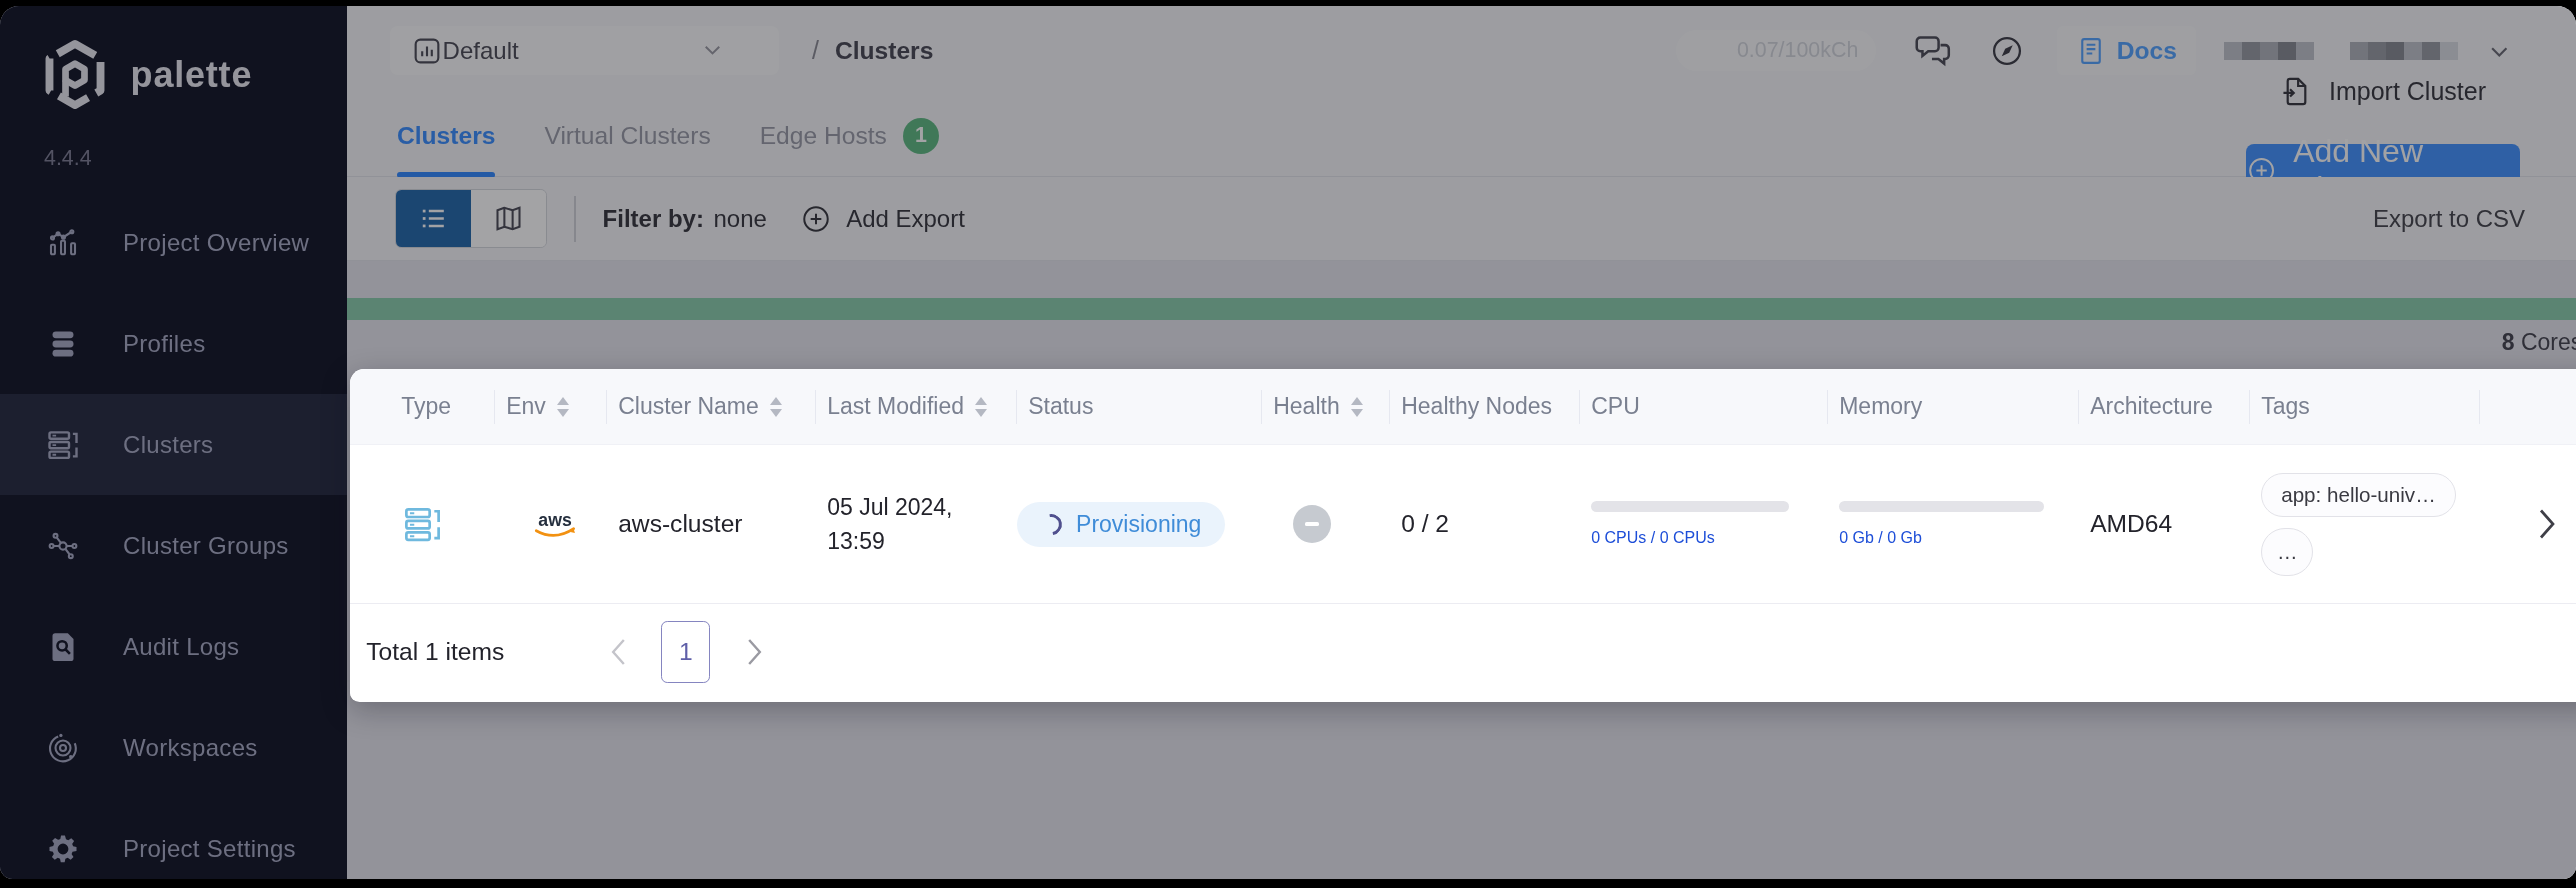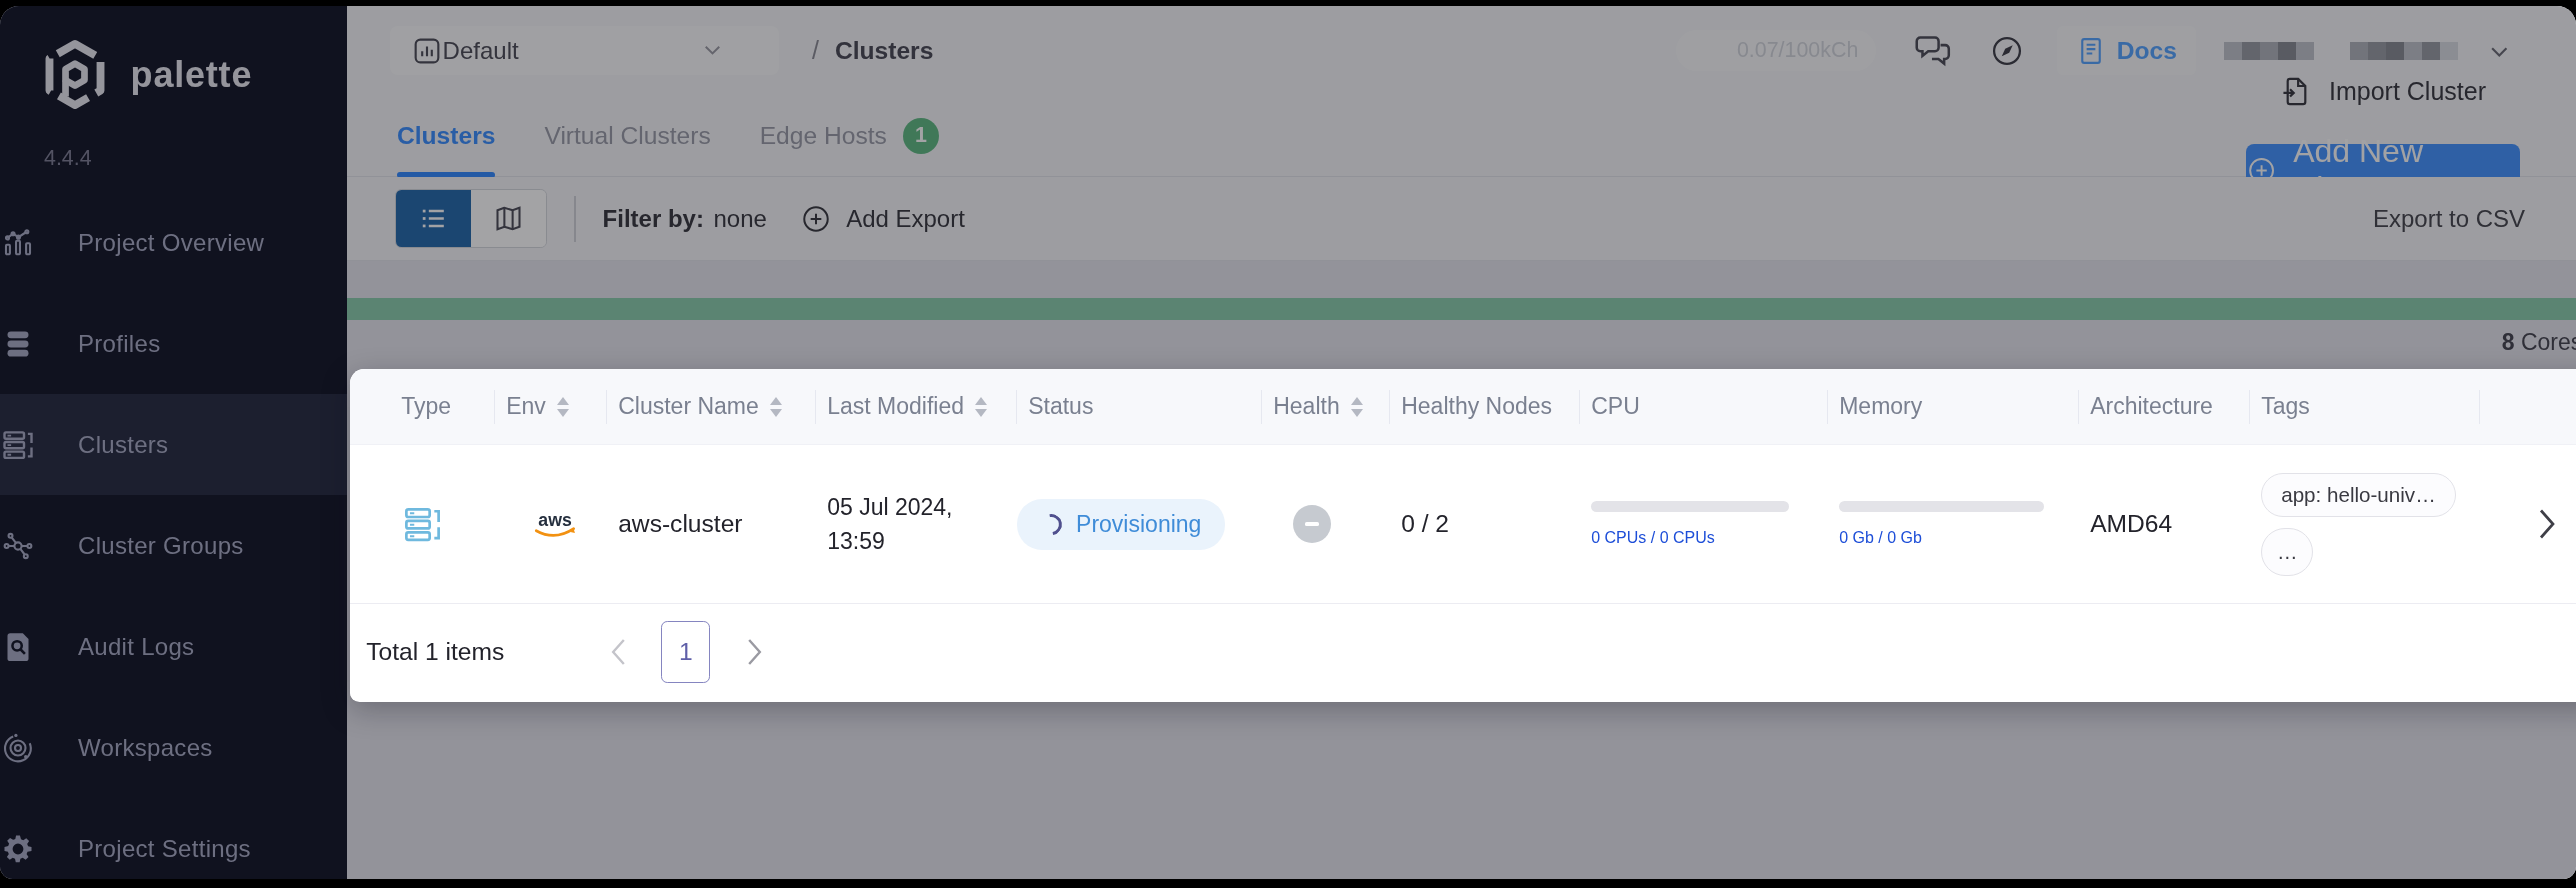--- a/index.html
+++ b/index.html
@@ -10,21 +10,21 @@
 
   
   .sidebar { position:absolute; left:0; top:0; bottom:0; width:347px;
              background:#121527; z-index:10; }
   .logo { display:flex; align-items:center; gap:20.6px; padding:32px 0 0 40px; cursor:pointer; }
   .logo-mark { width:70px; height:73px; }
   .logo-text { font-size:36px; font-weight:600; color:#e8e8f0; letter-spacing:0.8px; }
   .version { padding:35px 0 0 44px; font-size:21.4px; color:#7e7e95; }
   .nav { position:absolute; top:186px; left:0; right:0; }
   .nav-item { height:101px; display:flex; align-items:center; gap:42px;
-              cursor:pointer; color:#a9acc6; }
+              padding-left:45px; cursor:pointer; color:#a9acc6; }
   .nav-item.active { background:#262b42; }
   .nav-icon { width:36px; height:36px; flex:0 0 36px; display:flex; align-items:center; }
   .nav-icon svg { width:36px; height:36px; }
   .nav-label { font-size:24px; letter-spacing:0.3px; }
 
   
   .main { position:absolute; left:347px; top:0; right:0; bottom:0; }
   .topbar { position:absolute; top:0; left:0; right:0; height:89px;
             background:#f5f6f8; display:flex; align-items:center; }
   .project-selector { margin-left:43px; width:389px; height:49px; border-radius:8px;
@@ -99,21 +99,21 @@
   .sort i { display:block; width:0; height:0; border-left:6.3px solid transparent; border-right:6.3px solid transparent; }
   .sort .up { border-bottom:8px solid #b4b8c2; }
   .sort .dn { border-top:8px solid #b4b8c2; }
 
   .trow { height:159px; align-items:center; border-bottom:1.6px solid #ececf2; background:#fff; }
   .td { display:flex; align-items:center; }
   .td-type { padding-left:51px; }
   .td-env { padding-left:24px; }
   .cell-text { font-size:24.6px; color:#23232b; }
   .date-cell { flex-direction:column; align-items:flex-start; gap:8px; font-size:23px; color:#23232b; line-height:1.15; }
-  .status-pill { margin-left:-11px; height:51px; border-radius:25px; background:#eaf3fc;
+  .status-pill { margin-left:-11px; height:45px; border-radius:25px; background:#eaf3fc;
          display:inline-flex; align-items:center; gap:14.3px; padding:0 24px; }
   .spinner { width:20.6px; height:20.6px; border-radius:50%; border:3.2px solid transparent;
          border-top-color:#50508e; border-right-color:#50508e; transform:rotate(35deg); }
   .status-text { font-size:23px; color:#3f8cd8; }
   .health-dot { margin-left:20px; width:38px; height:38px; border-radius:50%; background:#c6cad0;
          display:flex; align-items:center; justify-content:center; }
   .health-dot i { display:block; width:14.3px; height:4px; background:#fff; border-radius:1.6px; }
   .meter { flex-direction:column; align-items:flex-start; gap:17.4px; }
   .meter-bar { width:198px; height:11px; border-radius:5.6px; background:#e3e3e8; }
   .meter-bar.mem { width:205px; }

